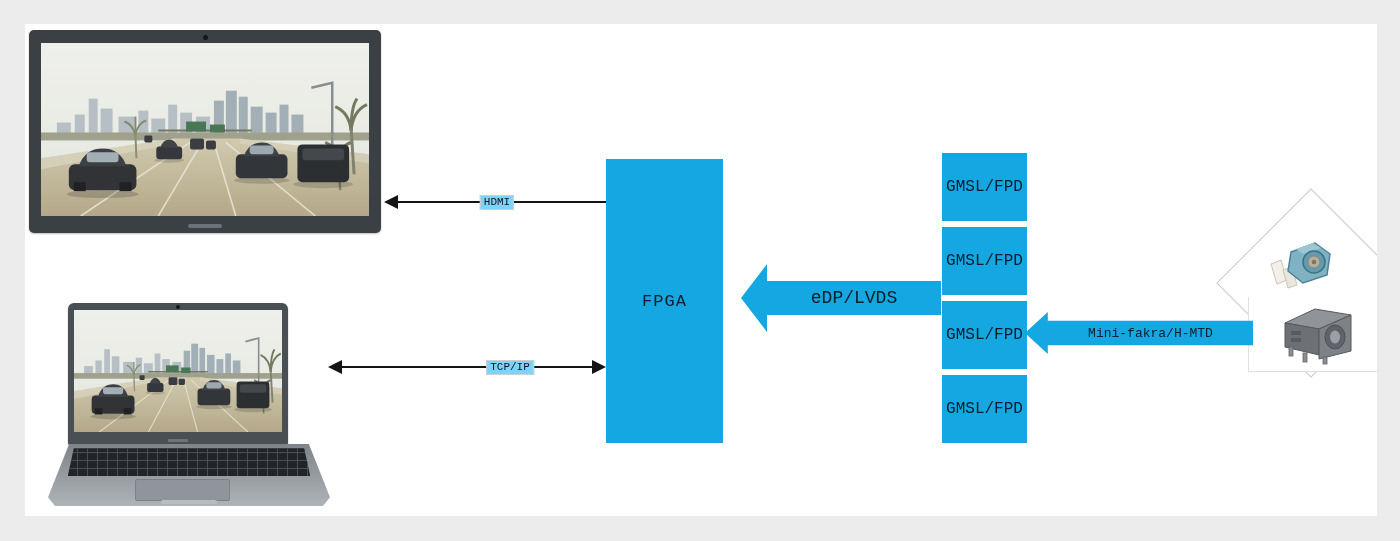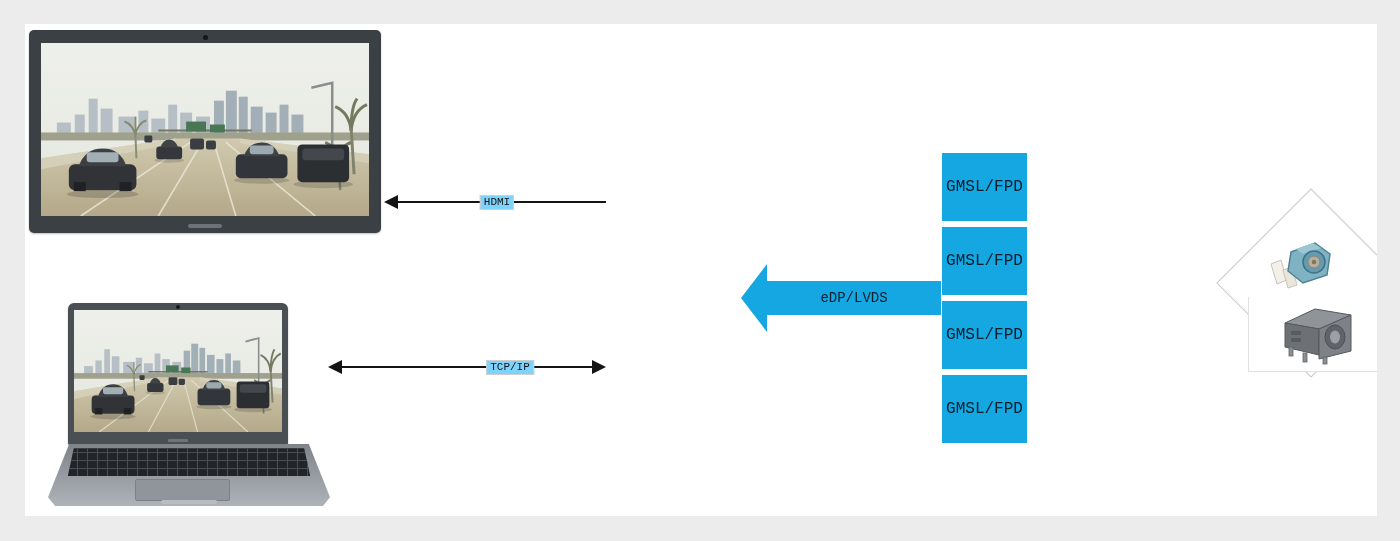--- a/index.html
+++ b/index.html
@@ -27,21 +27,21 @@
   .hline{height:2px;background:#141414;}
   .tri-left{width:0;height:0;border-top:7px solid transparent;border-bottom:7px solid transparent;border-right:14px solid #141414;}
   .tri-right{width:0;height:0;border-top:7px solid transparent;border-bottom:7px solid transparent;border-left:14px solid #141414;}
   .wire-label{font-size:11px;line-height:13px;color:#141414;background:#7dd3fc;border:1px solid #cfcfcf;padding:0 3px;transform:translateX(-50%);white-space:nowrap;}
 
   
   .cyan{background:#14a7e2;}
   .block{display:flex;align-items:center;justify-content:center;color:#0c1d2b;}
   .fpga{left:581px;top:135px;width:117px;height:284px;font-size:17px;letter-spacing:1px;}
   .gmsl{left:917px;width:85px;height:68px;font-size:16px;text-align:center;}
-  .edp-arrow{left:716px;top:240px;width:200px;height:68px;clip-path:polygon(0 50%,13% 0,13% 25%,100% 25%,100% 75%,13% 75%,13% 100%);display:flex;align-items:center;justify-content:center;padding-left:26px;box-sizing:border-box;font-size:14px;color:#0c1d2b;}
+  .edp-arrow{left:716px;top:240px;width:200px;height:68px;clip-path:polygon(0 50%,13% 0,13% 25%,100% 25%,100% 75%,13% 75%,13% 100%);display:flex;align-items:center;justify-content:center;padding-left:26px;box-sizing:border-box;font-size:18px;color:#0c1d2b;}
   .mf-arrow{left:1000px;top:288px;width:228px;height:42px;clip-path:polygon(0 50%,10% 0,10% 21%,100% 21%,100% 79%,10% 79%,10% 100%);display:flex;align-items:center;justify-content:center;padding-left:23px;box-sizing:border-box;font-size:13px;color:#0c1d2b;z-index:6;}
 
   
   .diamond{left:1219px;top:192px;width:132px;height:132px;background:#fff;border:1px solid #c9c9c9;transform:rotate(45deg);z-index:1;}
   .conn-box{left:1223px;top:273px;width:130px;height:74px;background:#fff;border:1px solid #e0e0e0;border-top:none;z-index:3;}
   .fakra-svg{left:1238px;top:210px;z-index:4;}
   .hmtd-svg{left:1246px;top:277px;z-index:4;}
 </style>
 </head>
 <body>
@@ -173,20 +173,23 @@
 
   <div class="abs tri-left" style="left:359px;top:171px;"></div>
   <div class="abs hline" style="left:371px;top:177px;width:210px;"></div>
   <div class="abs wire-label" style="left:472px;top:171px;">HDMI</div>
 
   <div class="abs tri-left" style="left:303px;top:336px;"></div>
   <div class="abs hline" style="left:315px;top:342px;width:254px;"></div>
   <div class="abs tri-right" style="left:567px;top:336px;"></div>
   <div class="abs wire-label" style="left:440px;top:336px;margin-left:45px;">TCP/IP</div>
 
+  <div class="abs cyan block fpga">
+    <span>FPGA</span>
+  </div>
 
   <div class="abs cyan edp-arrow">
     <span>eDP/LVDS</span>
   </div>
 
   <div class="abs cyan block gmsl" style="top:129px;">
     <span>GMSL/FPD</span>
   </div>
   <div class="abs cyan block gmsl" style="top:203px;">
     <span>GMSL/FPD</span>
@@ -223,15 +226,18 @@
     <rect x="20" y="37" width="10" height="4" fill="#585c60"></rect>
     <ellipse cx="64" cy="36" rx="10" ry="12" fill="#60646a" stroke="#4c5055" stroke-width="1"></ellipse>
     <ellipse cx="64" cy="36" rx="5" ry="6.5" fill="#9aa0a4"></ellipse>
     <g fill="#8b8f93" stroke="#5f6367" stroke-width="0.8">
       <rect x="18" y="46" width="4" height="9"></rect>
           <rect x="32" y="52" width="4" height="9"></rect>
           <rect x="52" y="56" width="4" height="7"></rect>
     </g>
   </svg>
 
+  <div class="abs cyan mf-arrow">
+    <span>Mini-fakra/H-MTD</span>
+  </div>
 
 </div>
 </div>
 
 </body></html>

